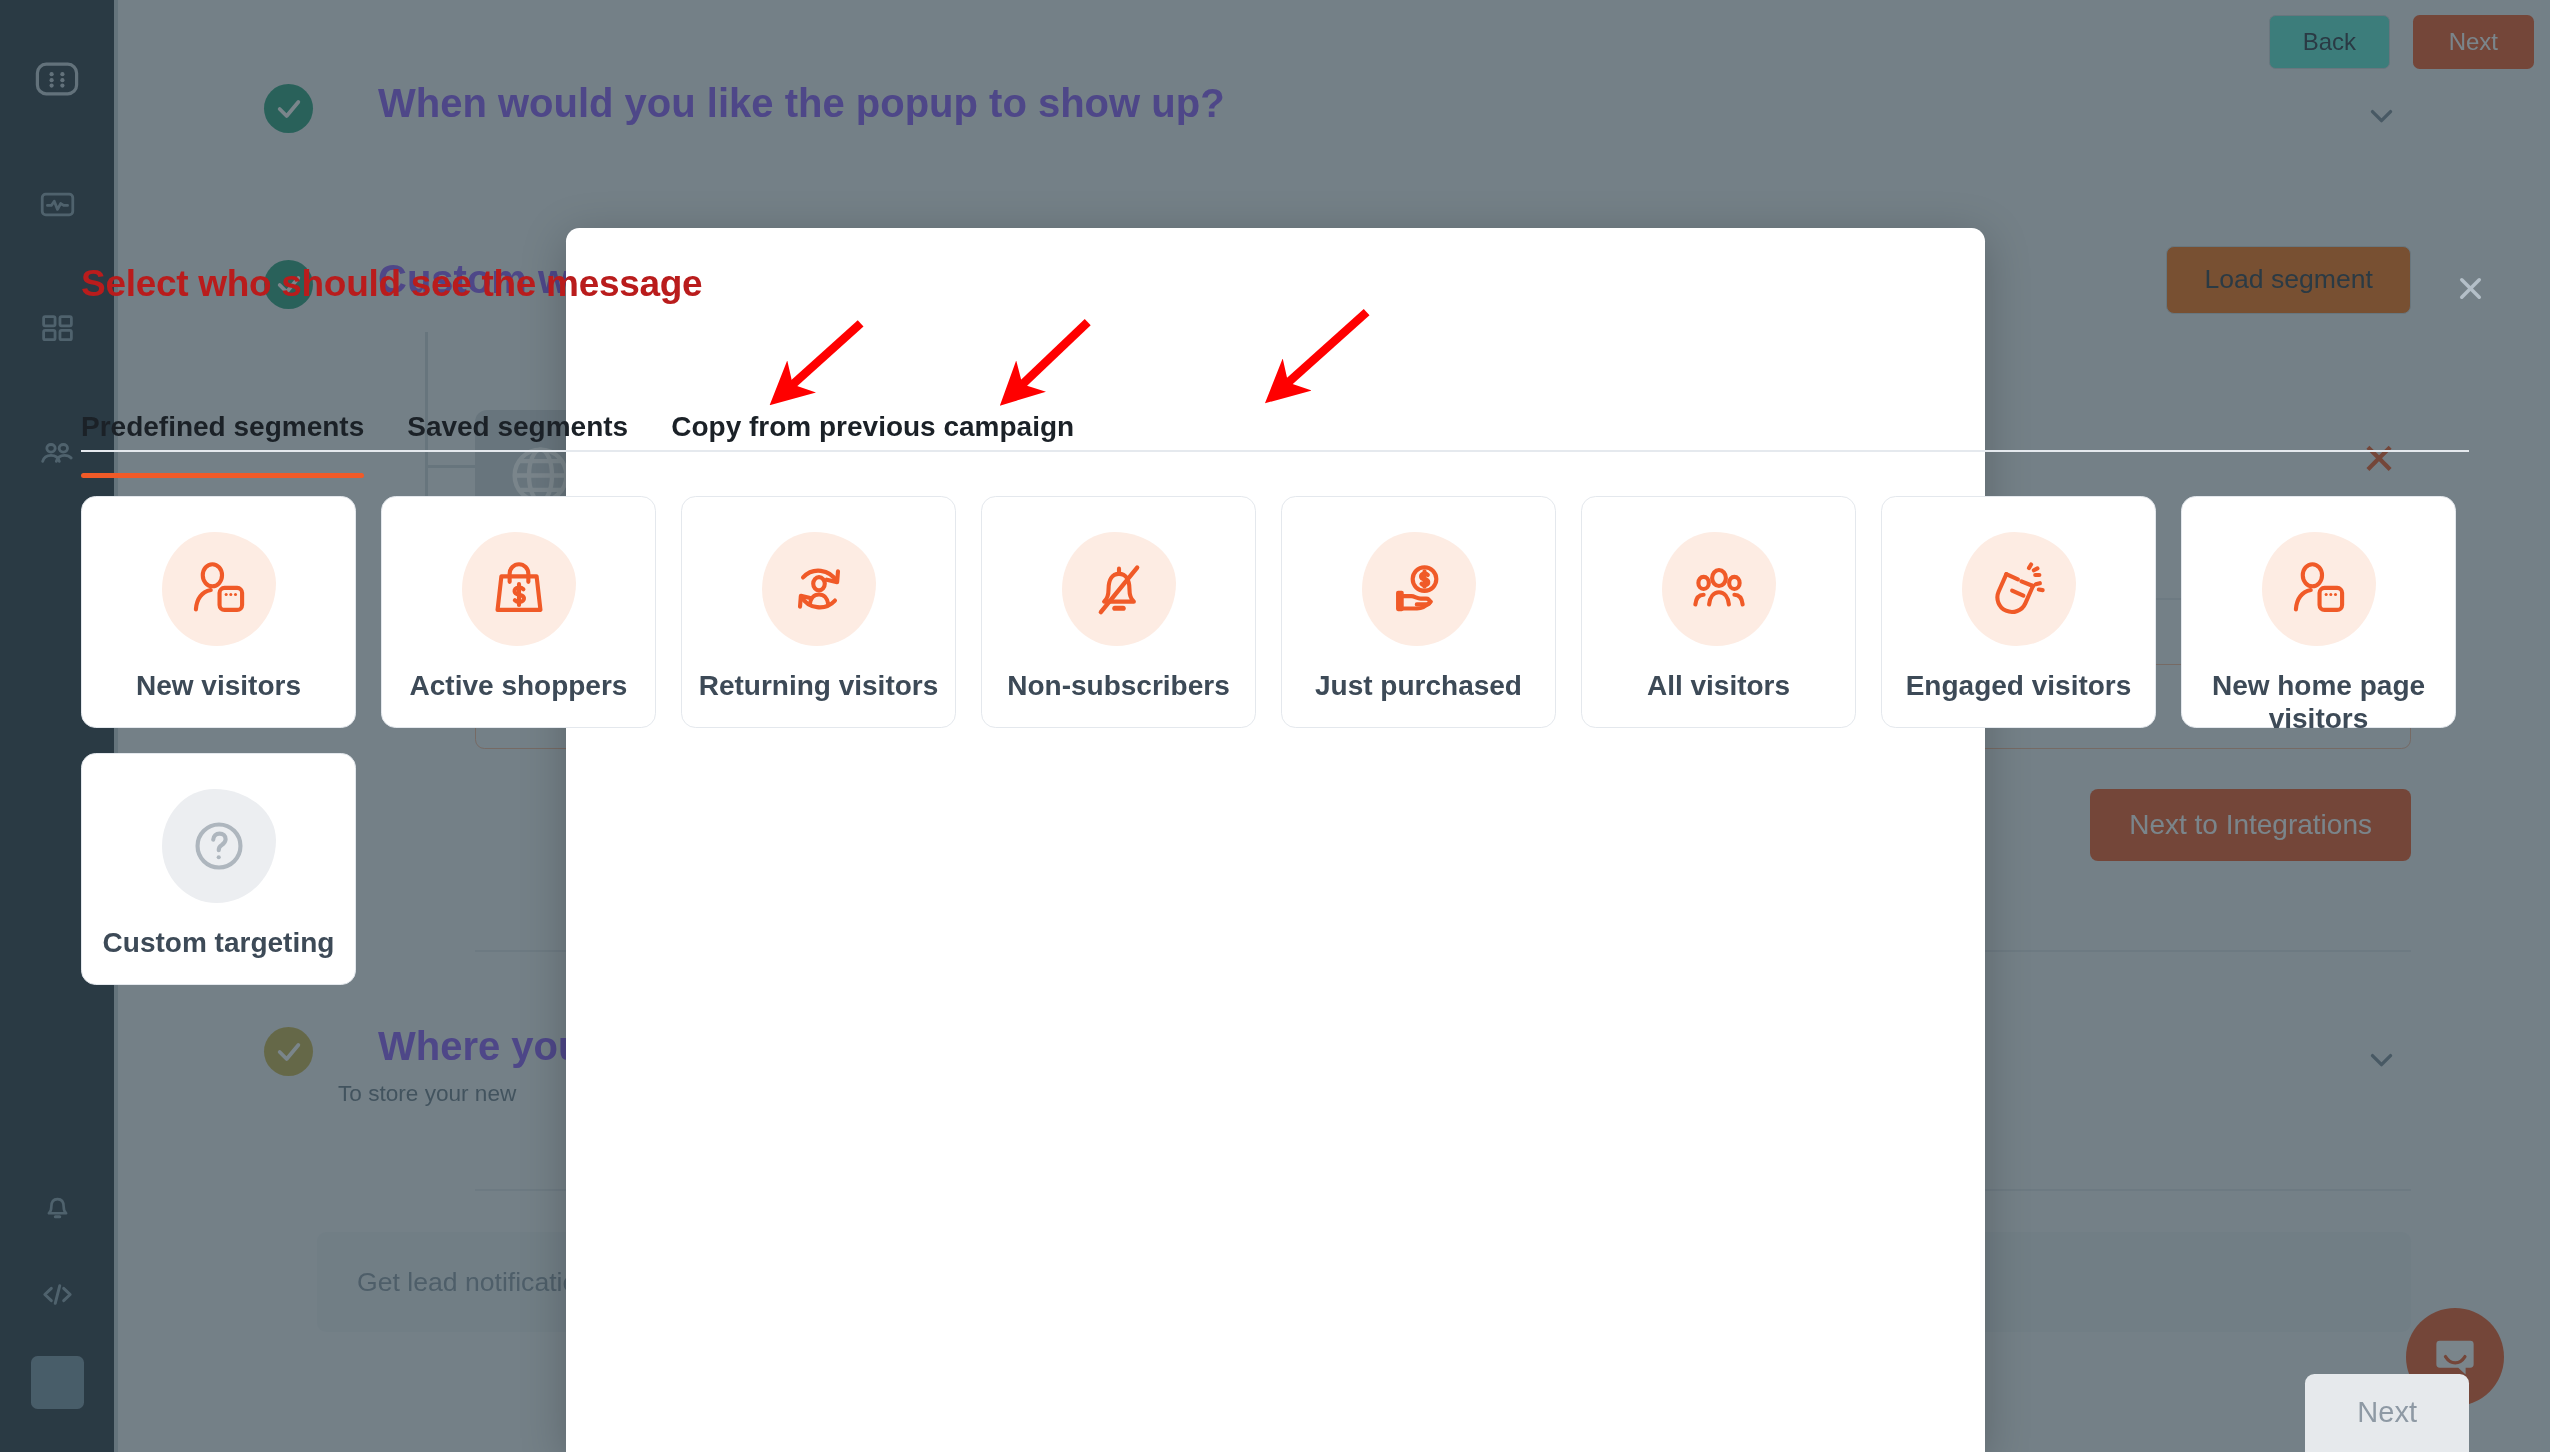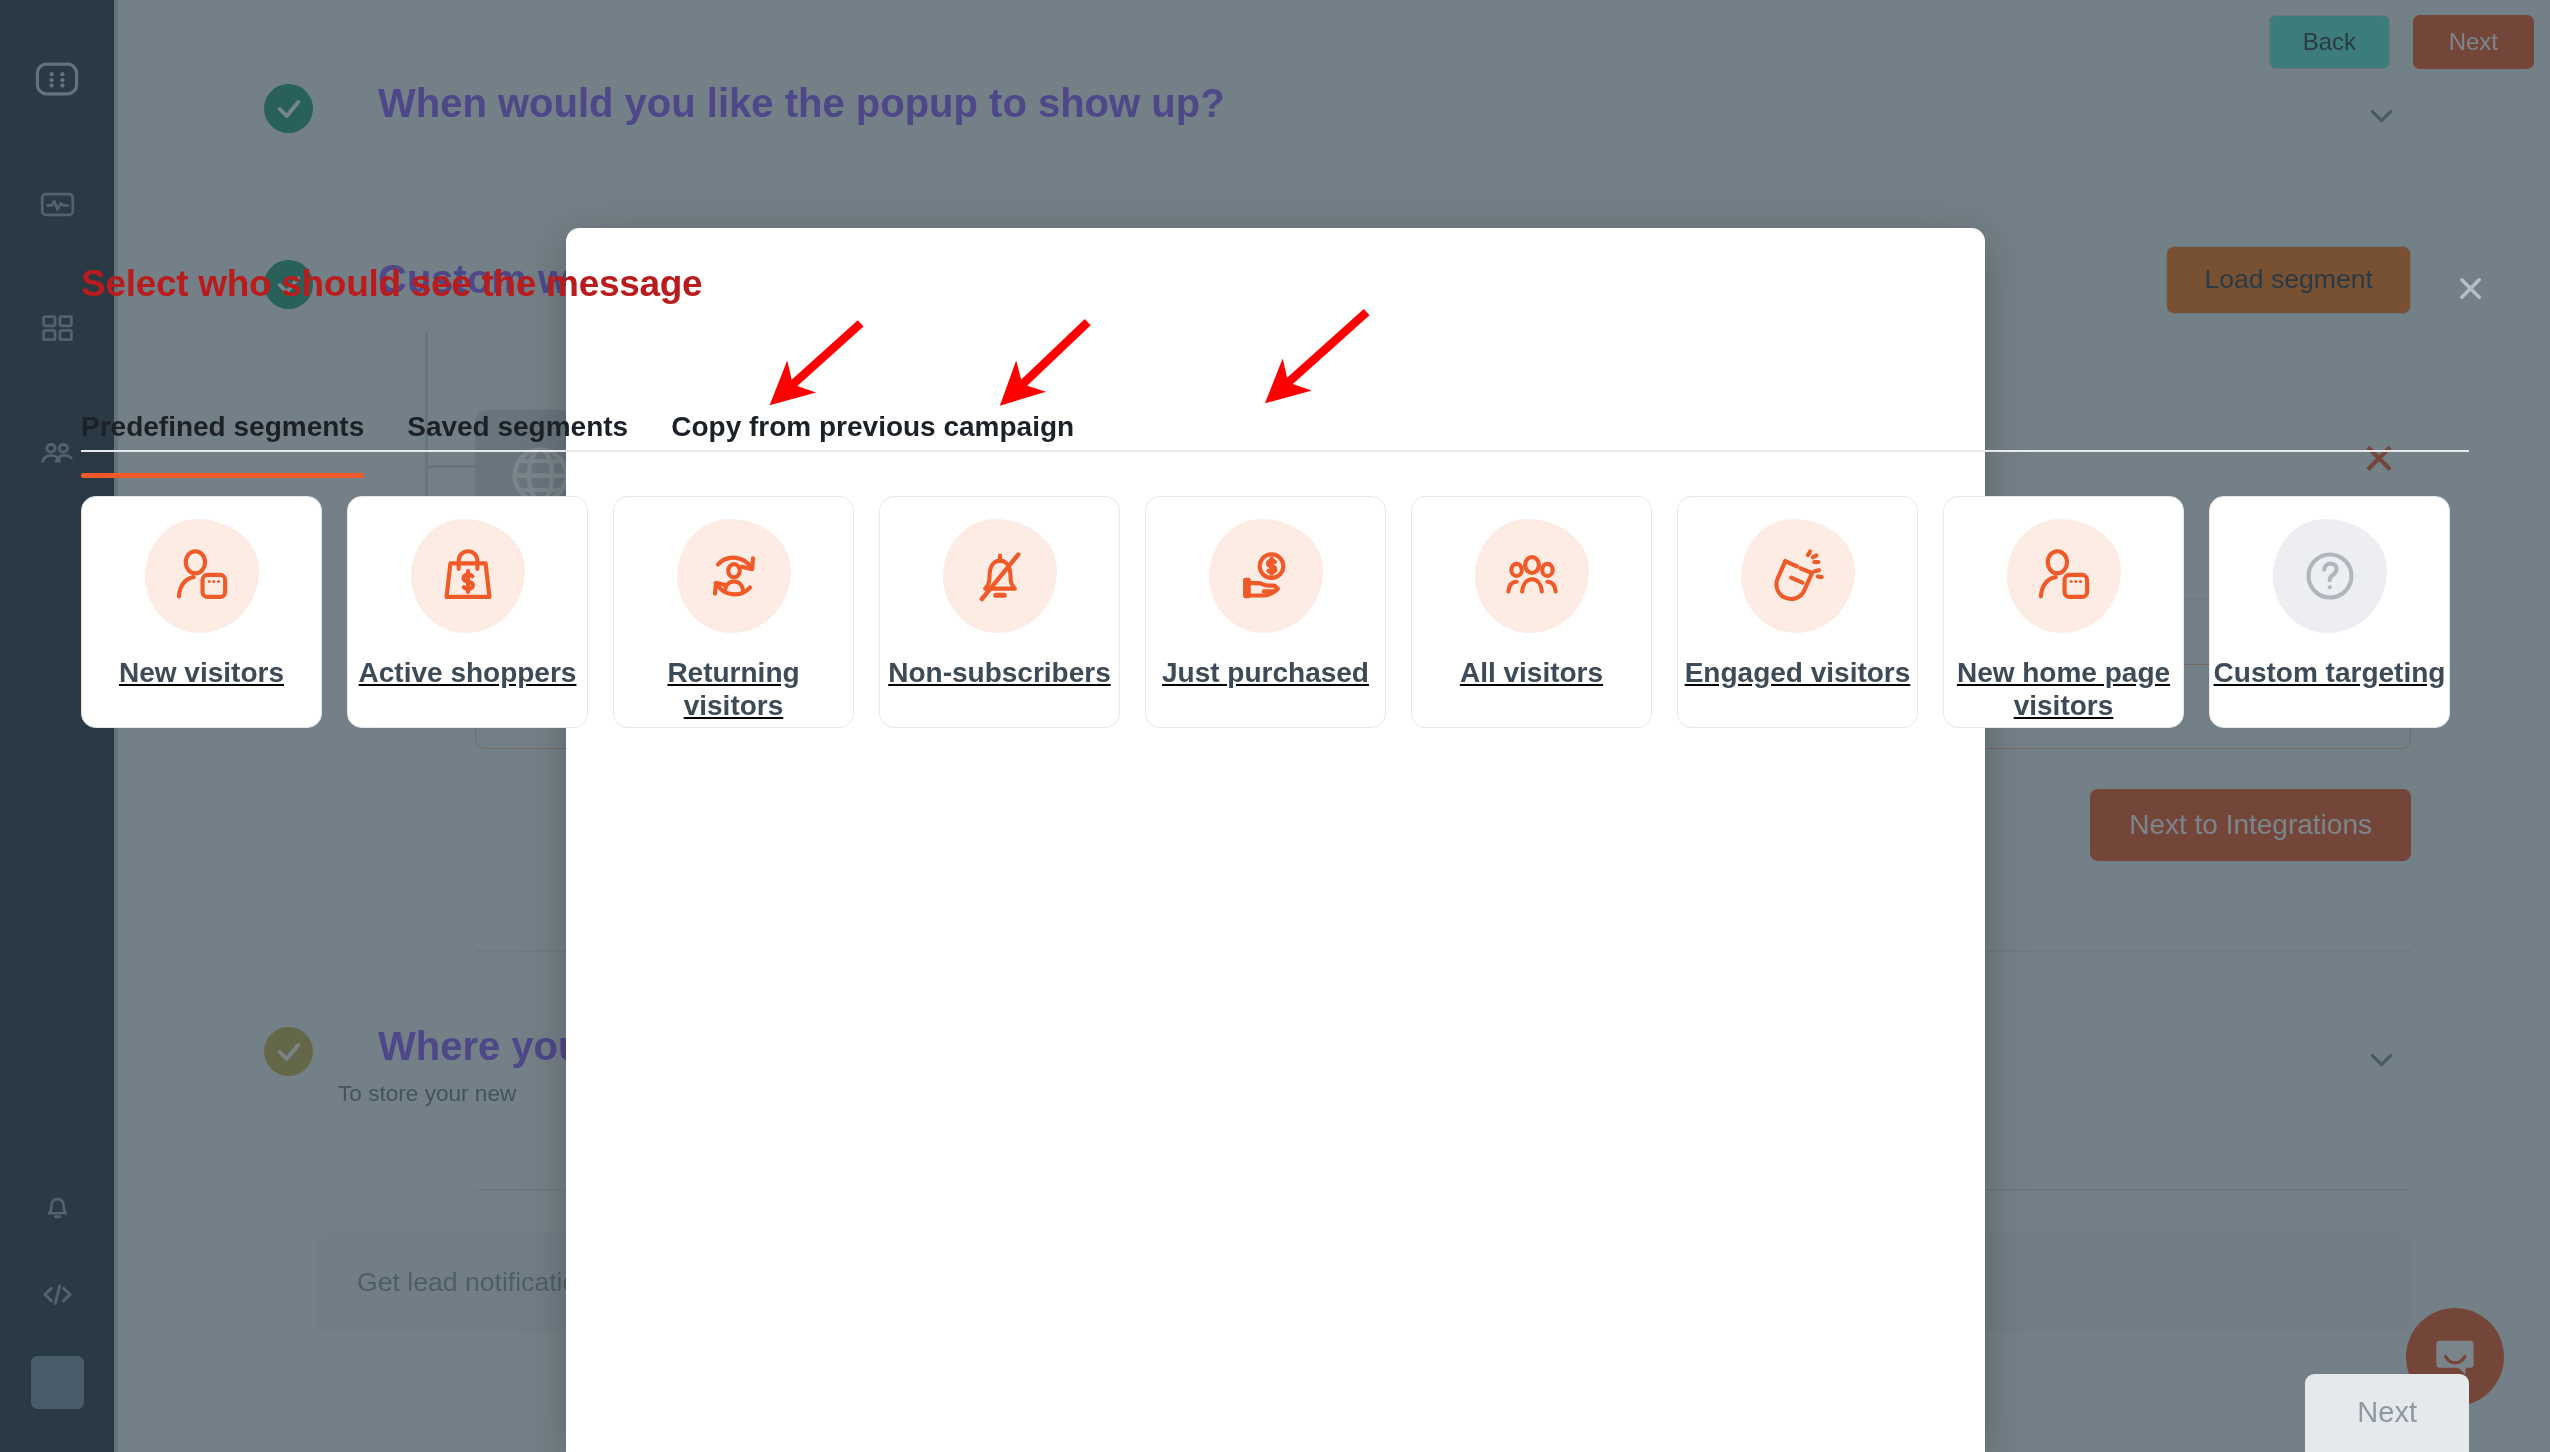--- a/index.html
+++ b/index.html
@@ -106,24 +106,24 @@
     padding:0 0 35px 0;position:relative;white-space:nowrap;
   }
   .tab + .tab{margin-left:43px;margin-top:32px;}
   .tab.active:after{
     content:"";position:absolute;left:0;right:0;bottom:0;height:5.3px;background:#f05a28;border-radius:2.7px;
   }
   .tab-rule{position:absolute;left:81px;right:81px;top:450px;height:2px;background:#e5e9ee;}
 
   .grid{position:absolute;left:81px;top:496px;right:81px;display:flex;flex-wrap:wrap;gap:25px;}
   .card{
-    width:241px;height:232px;background:#fff;
+    width:275px;height:232px;background:#fff;
     border:1.3px solid #e4e8ed;border-radius:14.6px;
     display:flex;flex-direction:column;align-items:center;justify-content:flex-start;
-    padding-top:22px;cursor:pointer;text-decoration:underline;
+    padding-top:35px;cursor:pointer;
   }
   .card-icon{
     width:114px;height:114px;border-radius:46% 54% 52% 48%/50% 45% 55% 50%;
     background:#fdece3;display:flex;align-items:center;justify-content:center;flex:none;
   }
   .card-icon.gray{background:#eceef1;}
   .card-icon svg{width:66px;height:66px;}
   .card-label{
     margin-top:22.6px;font-size:28px;font-weight:700;color:#3d4a57;text-align:center;line-height:1.2;
     max-width:252px;

